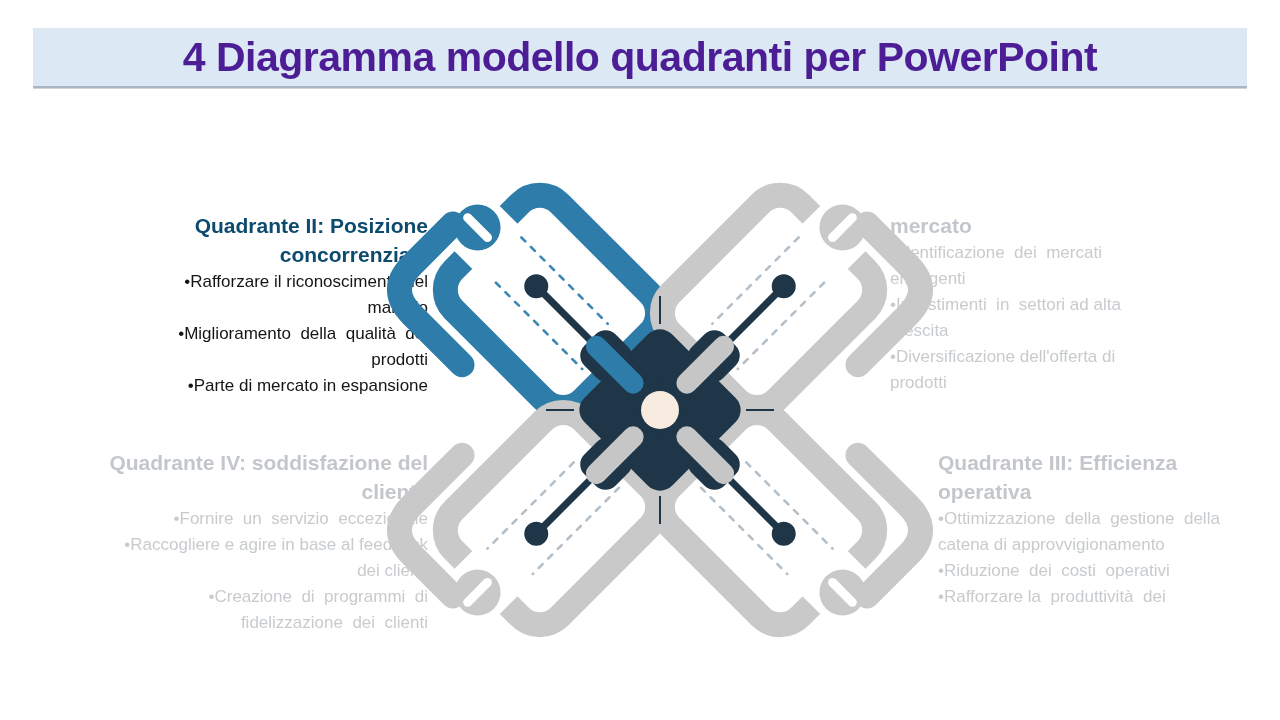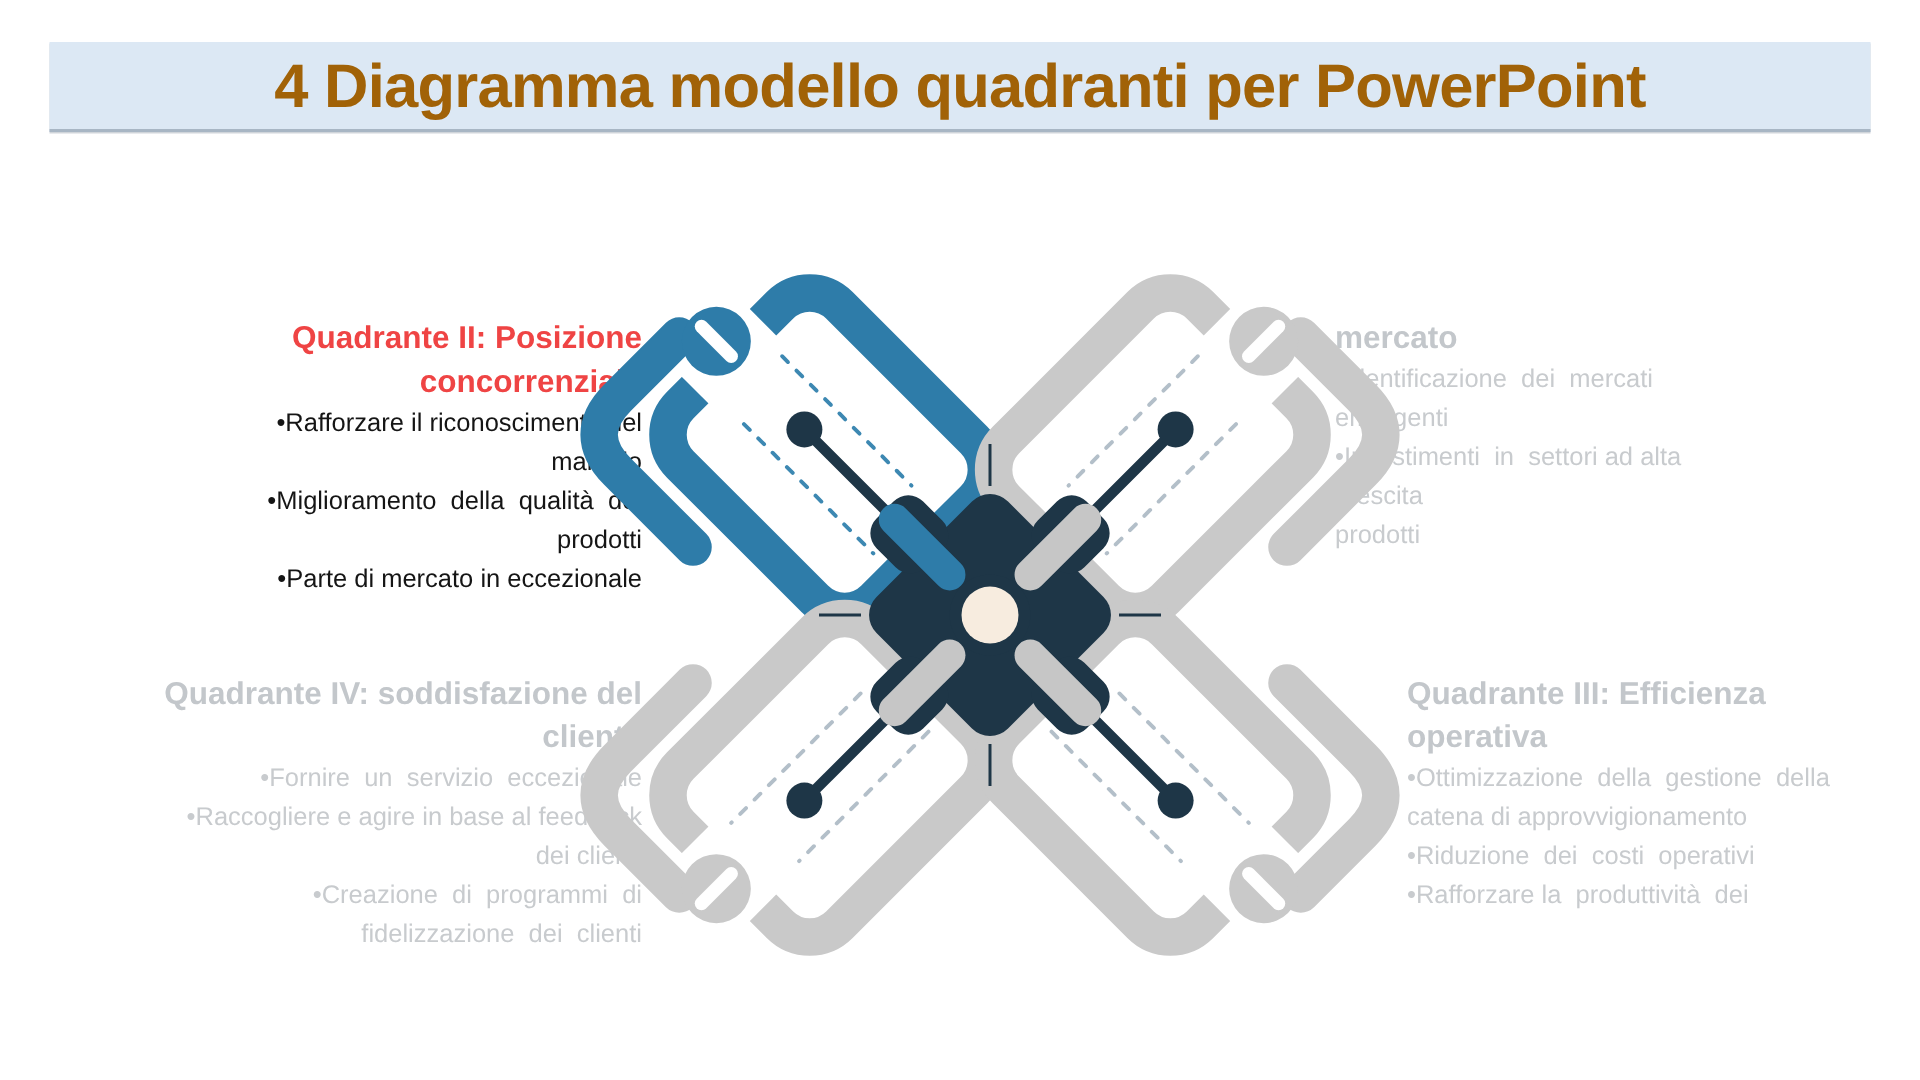--- a/index.html
+++ b/index.html
@@ -10,30 +10,30 @@
   }
   
   .titlebar{
     position:absolute;left:33px;top:28px;width:1214px;height:58px;
     background:#dce8f4;
     border-bottom:2px solid #a8b6c4;
     box-shadow:0 1px 0 rgba(120,135,150,.35);
     display:flex;align-items:center;justify-content:center;
   }
   .titlebar h1{
-    margin:16px;font-size:41px;font-weight:bold;color:#a16207;letter-spacing:-.5px;
+    margin:16px;font-size:41px;font-weight:bold;color:#4c1d95;letter-spacing:-.5px;
     white-space:nowrap;
   }
   
   .qblock{position:absolute;}
   .q-right{text-align:right;}
   .q-left{text-align:left;}
   .qtitle div{font-size:21px;font-weight:bold;line-height:29px;white-space:pre;}
   .qbullets div{font-size:17px;line-height:26px;white-space:pre;}
-  .q-blue .qtitle div{color:#ef4444;}
+  .q-blue .qtitle div{color:#0c4a6e;}
   .q-blue .qbullets div{color:#151515;}
   .q-gray .qtitle div{color:#c3c7cb;}
   .q-gray .qbullets div{color:#c8cbce;}
   #q2{right:852px;top:211px;width:360px;}
   #q1{left:890px;top:211px;width:310px;}
   #q4{right:852px;top:448px;width:440px;}
   #q3{left:890px;top:448px;width:350px;margin-left:48px;}
   
   .diagram{position:absolute;left:350px;top:100px;width:620px;height:620px;}
   .card{fill:#ffffff;stroke-width:25;}
@@ -69,33 +69,34 @@
 <div id="q2" class="qblock q-right q-blue">
   <div class="qtitle">
       <div>Quadrante II: Posizione</div>
       <div>concorrenziale</div>
     </div>
   <div class="qbullets">
       <div>•Rafforzare il riconoscimento del</div>
       <div>marchio</div>
       <div>•Miglioramento  della  qualità  dei</div>
       <div>prodotti</div>
-      <div>•Parte di mercato in eccezionale</div>
+      <div>•Parte di mercato in espansione</div>
     </div>
 </div>
 
 <div id="q1" class="qblock q-left q-gray">
   <div class="qtitle">
       <div>mercato</div>
     </div>
   <div class="qbullets">
       <div>•Identificazione  dei  mercati</div>
       <div>emergenti</div>
       <div>•Investimenti  in  settori ad alta</div>
       <div>crescita</div>
+      <div>•Diversificazione dell'offerta di</div>
       <div>prodotti</div>
     </div>
 </div>
 
 <div id="q4" class="qblock q-right q-gray">
   <div class="qtitle">
       <div>Quadrante IV: soddisfazione del</div>
       <div>cliente</div>
     </div>
   <div class="qbullets">

